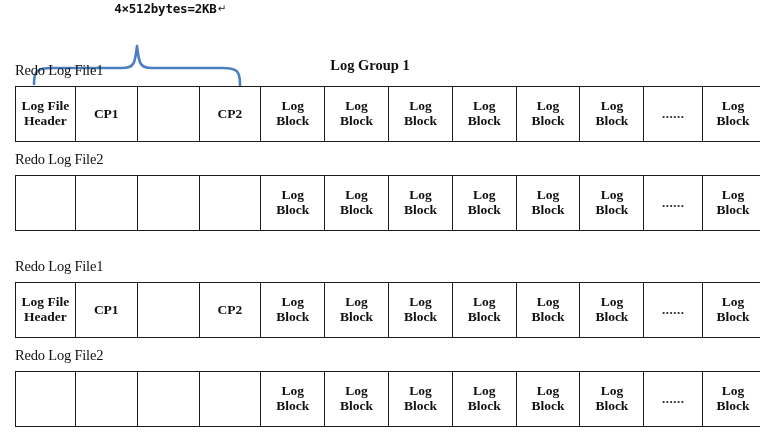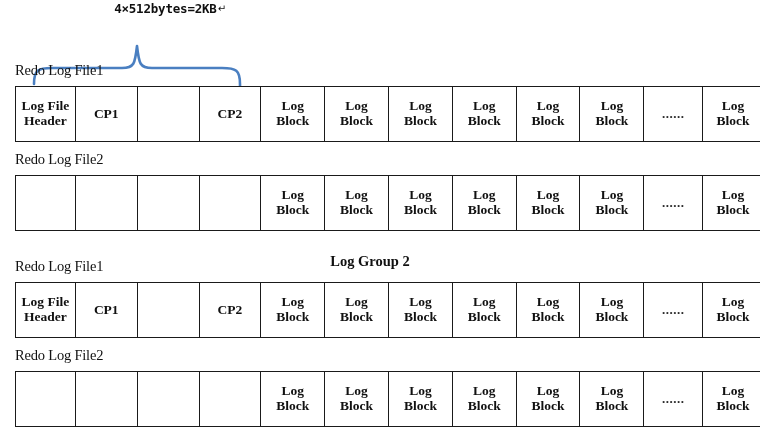--- a/index.html
+++ b/index.html
@@ -111,20 +111,21 @@
 
 <div id="diagram">
 
   <div class="brace-label"><span>4×512bytes=2KB</span><span class="ret">↵</span></div>
 
   <svg class="brace-svg" viewBox="0 0 220 72">
     <path d="M2 62 C 2 48, 6 46, 20 46 L 90 46 C 102 46, 103 42, 105 24
              C 107 42, 108 46, 120 46 L 190 46 C 204 46, 208 48, 208 62 L 208 72" fill="none" stroke="#4a7fc1" stroke-width="2.6" stroke-linecap="round" stroke-linejoin="round"></path>
   </svg>
 
+  <div class="group-label" style="left:270px; top:57px; width:180px;">Log Group 1</div>
 
   <div class="row-label" style="left:5px; top:62px;">Redo Log File1</div>
 
   <div class="strip" id="strip-0" style="top:86px; height:56px;">
       <div class="cell" style="width: 60px;">
         <span class="l1">Log File</span>
         <span class="l2">Header</span>
       </div>
       <div class="cell" style="width: 62px;">
         <span class="l1">CP1</span>
@@ -199,21 +200,20 @@
       </div>
       <div class="cell dots" style="width: 59px;">
         <span class="l1">......</span>
       </div>
       <div class="cell" style="width: 60px;">
         <span class="l1">Log</span>
         <span class="l2">Block</span>
       </div>
     </div>
 
-  <div class="group-label" style="left:270px; top:253px; width:180px;">Log Group 2</div>
 
   <div class="row-label" style="left:5px; top:258px;">Redo Log File1</div>
 
   <div class="strip" id="strip-2" style="top:282px; height:56px;">
       <div class="cell" style="width: 60px;">
         <span class="l1">Log File</span>
         <span class="l2">Header</span>
       </div>
       <div class="cell" style="width: 62px;">
         <span class="l1">CP1</span>

